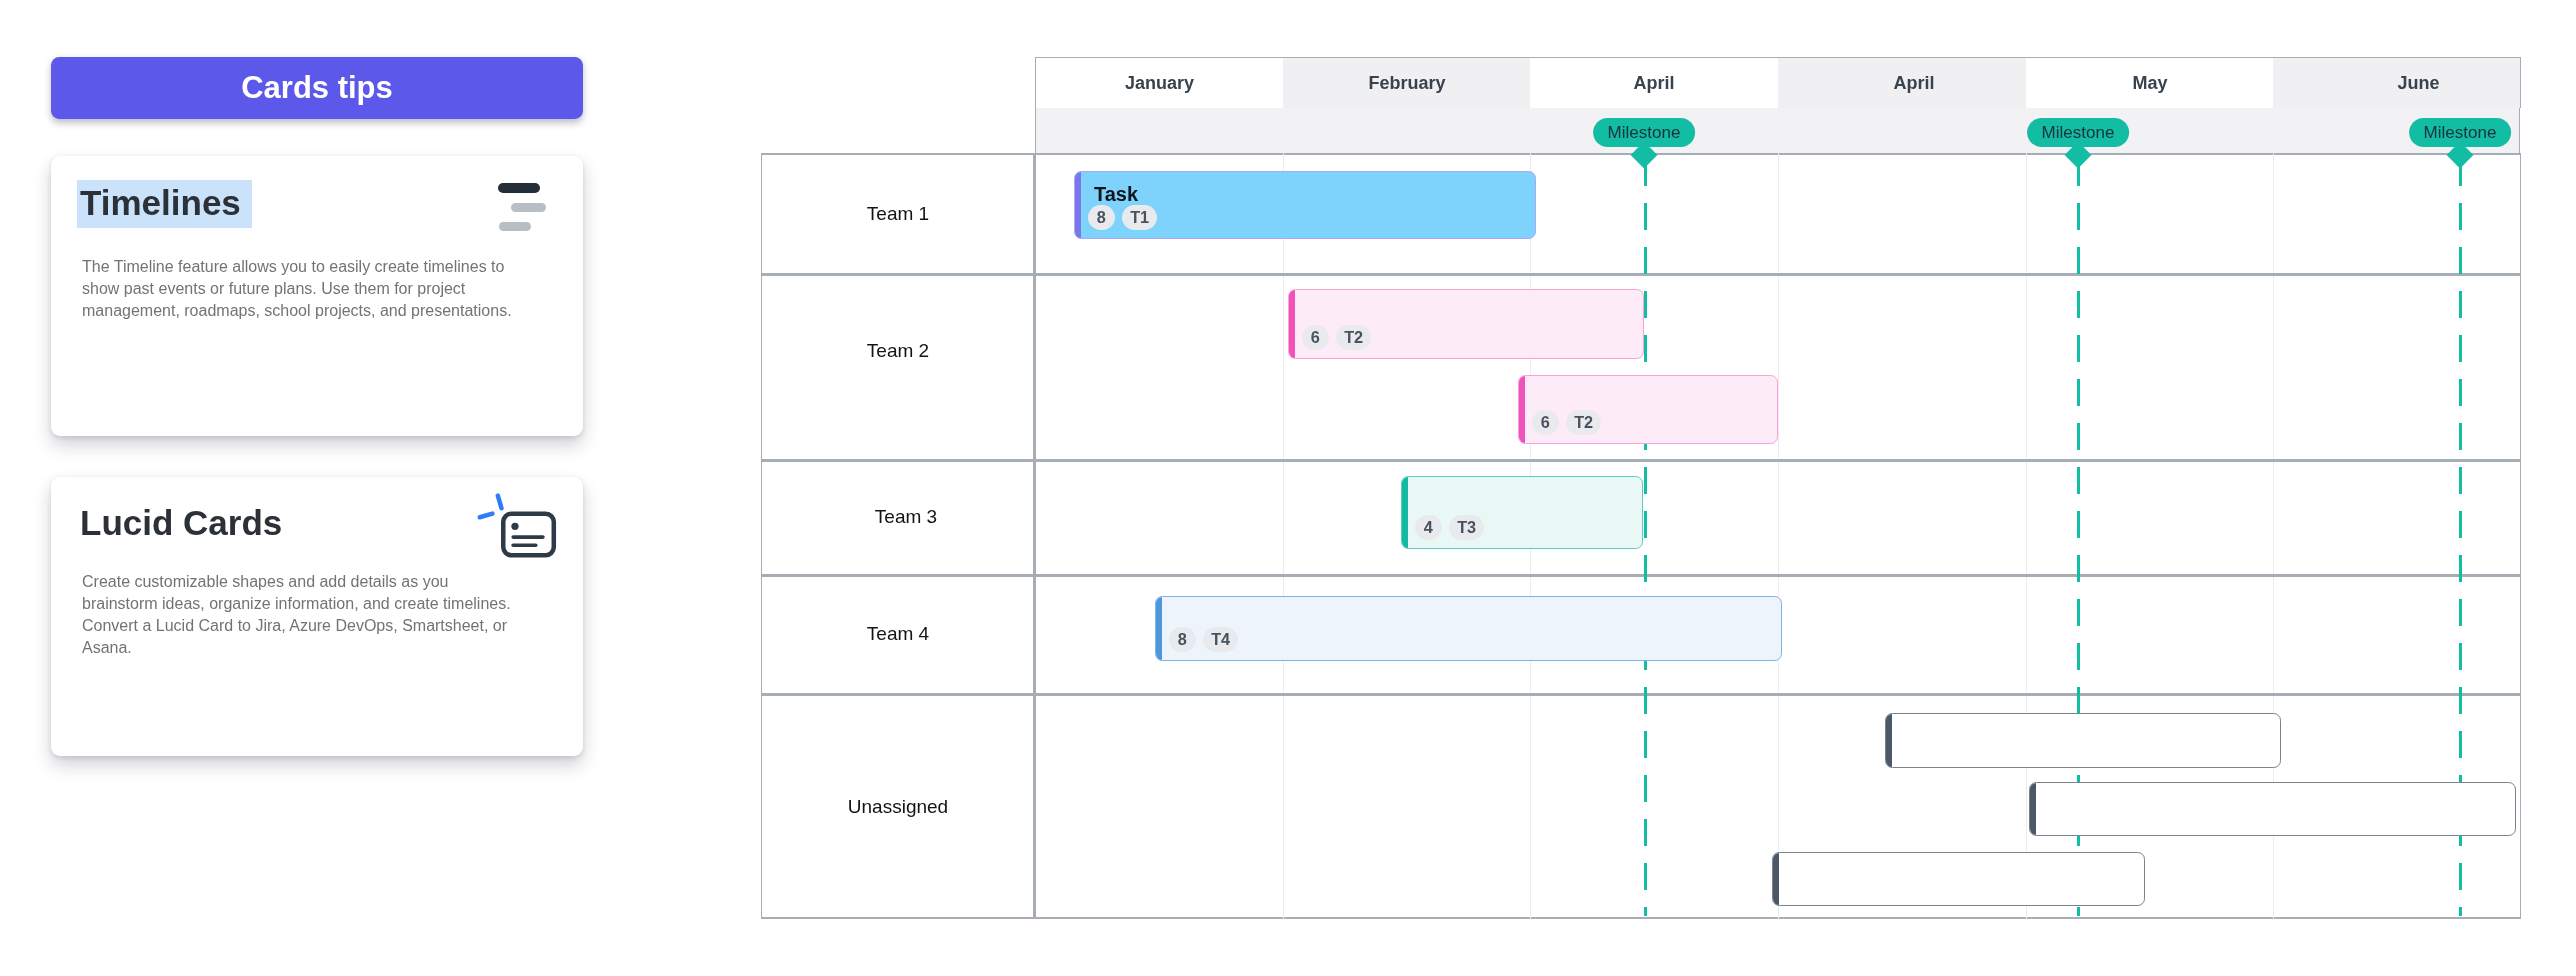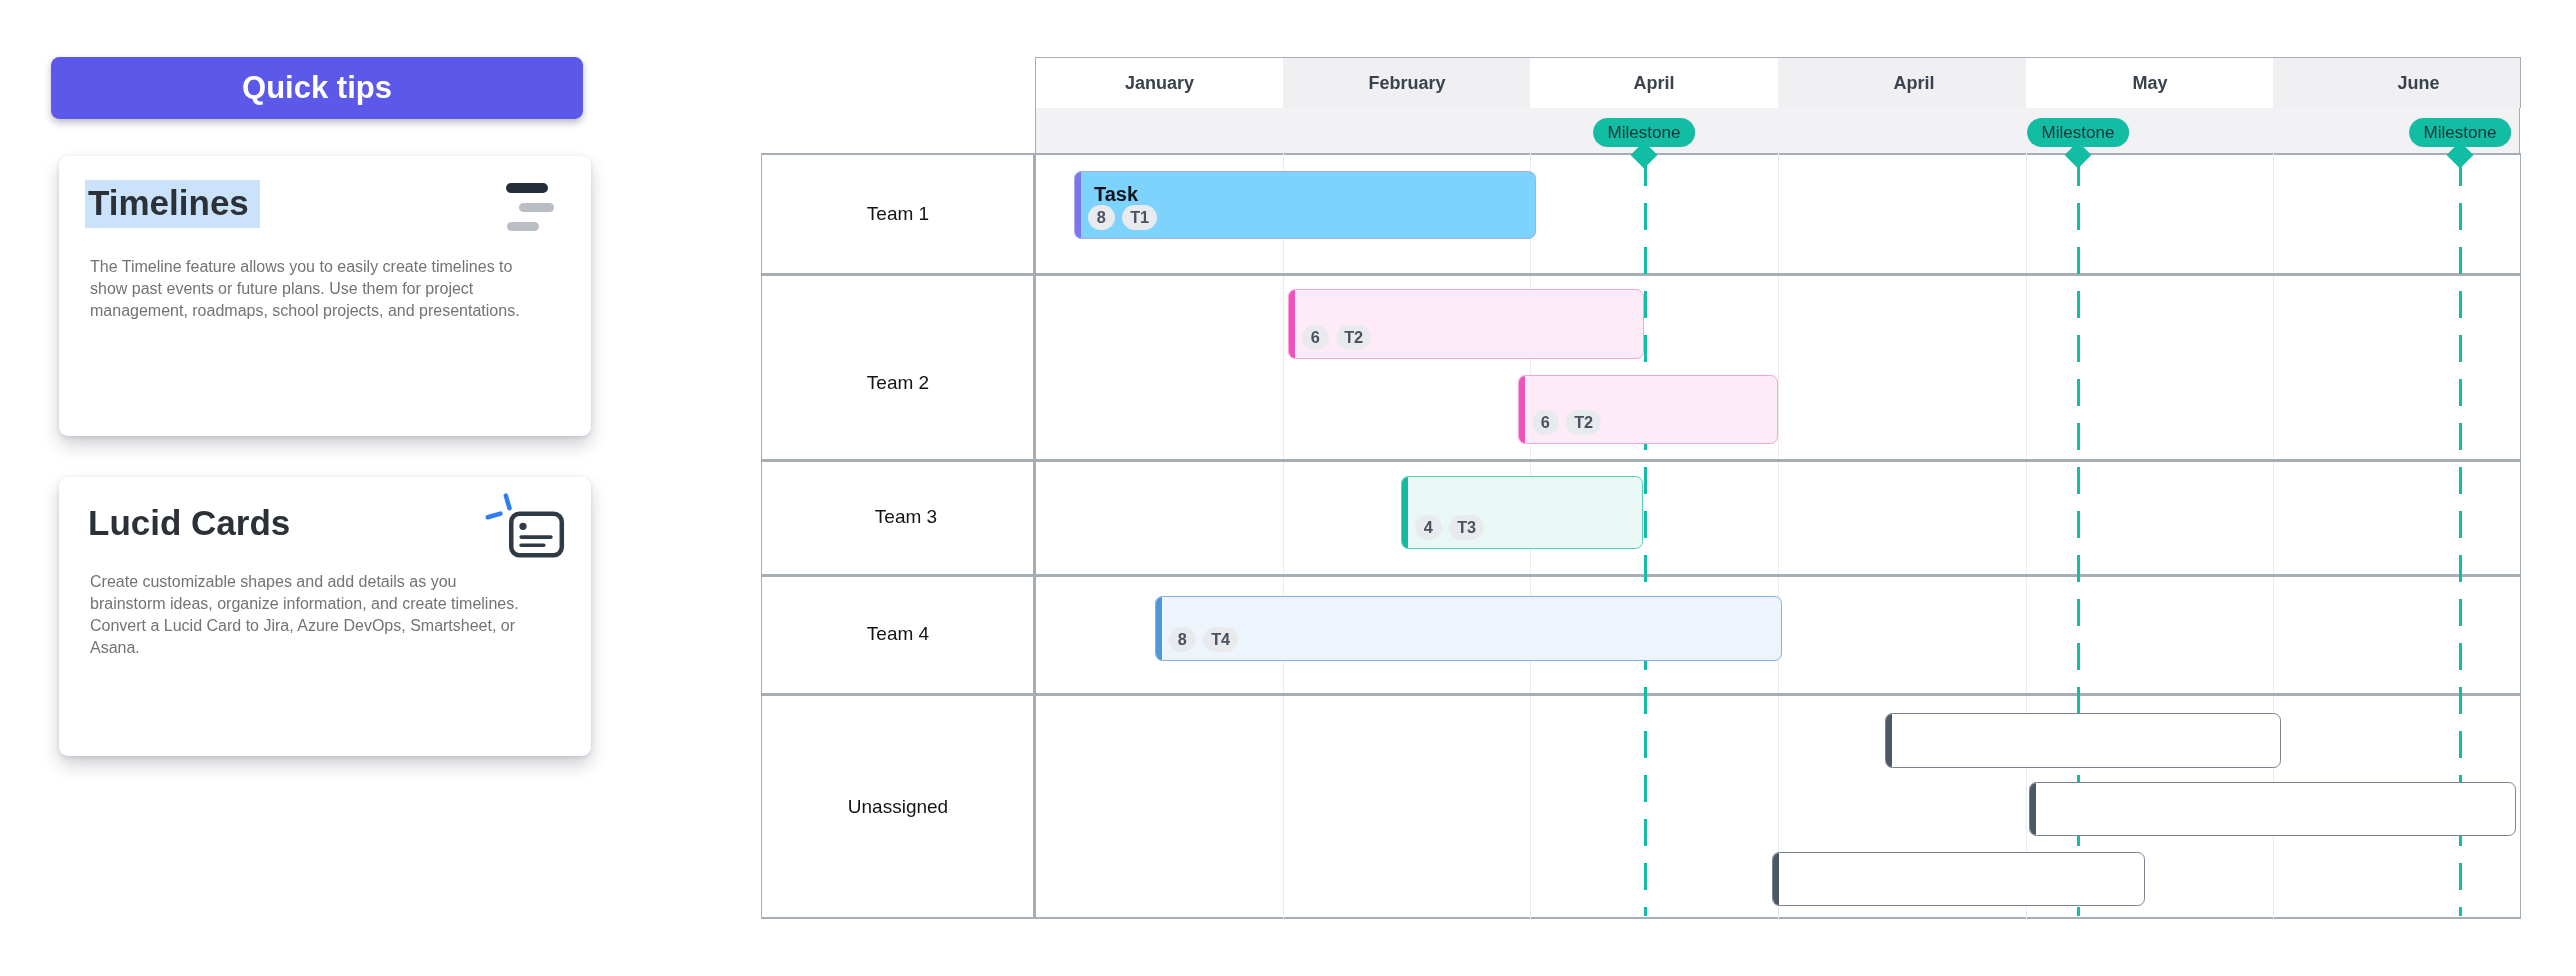--- a/index.html
+++ b/index.html
@@ -6,21 +6,21 @@
   html,body { width:2576px; height:976px; background:#ffffff; overflow:hidden;
               font-family:"Liberation Sans", sans-serif; }
 
   
   .side { position:absolute; left:51px; top:0; width:532px; }
   .quick-btn { position:absolute; left:0; top:57px; width:532px; height:62px;
     background:#5C58E9; border-radius:8.2px; color:#fff; font-size:31px; font-weight:700;
     display:flex; align-items:center; justify-content:center;
     box-shadow:0 3.6px 7.3px rgba(20,20,60,.28); cursor:pointer; }
   .tip-card { position:absolute; left:0; width:532px; background:#fff; border-radius:9px;
-    box-shadow:0 9px 18px rgba(16,24,40,.20), 0 1.8px 4.5px rgba(16,24,40,.10);margin-left:8px; }
+    box-shadow:0 9px 18px rgba(16,24,40,.20), 0 1.8px 4.5px rgba(16,24,40,.10); }
   .card-timelines { top:156px; height:280px; }
   .card-lucid    { top:477px; height:279px; }
   .card-head { position:absolute; left:29px; top:25.4px; font-size:35px; font-weight:700;
     color:#2B3137; line-height:1.2; }
   .hl { background:#CBE2FB; padding:2.7px 11px 6.4px 2.7px; margin-left:-2.7px; }
   .card-body { position:absolute; left:31px; width:441px; font-size:16px; line-height:1.38;
     color:#737373; }
   .card-timelines .card-body { top:100px; }
   .card-lucid .card-body { top:94px; }
 
@@ -62,21 +62,21 @@
     color:#10151B; }
   .bar .badges { position:absolute; left:12.7px; bottom:8.2px; display:flex; gap:7.3px; }
   .badge { min-width:27px; height:24.5px; padding:0 8.2px; border-radius:12.7px; background:#E9EAEE;
     color:#49525E; font-size:16.3px; font-weight:700; display:flex; align-items:center;
     justify-content:center; }
 </style>
 </head>
 <body>
 
 <div class="side">
-  <div class="quick-btn">Quick tips</div>
+  <div class="quick-btn">Cards tips</div>
 
   <div class="tip-card card-timelines">
     <div class="card-head"><span class="hl">Timelines</span></div>
     <div class="tl-icon">
       <div class="b b1"></div>
         <div class="b b2"></div>
         <div class="b b3"></div>
     </div>
     <div class="card-body">The Timeline feature allows you to easily create timelines to show past events or future plans. Use them for project management, roadmaps, school projects, and presentations.</div>
   </div>
@@ -107,21 +107,21 @@
     <div class="ms-band" style="left: 274px; width: 1485px;"></div>
     <div class="gbody"></div>
     <div class="label-col-border"></div>
     <div class="gridline" style="left: 522px; top: 96px; height: 766px;"></div>
     <div class="gridline" style="left: 769px; top: 96px; height: 766px;"></div>
     <div class="gridline" style="left: 1017px; top: 96px; height: 766px;"></div>
     <div class="gridline" style="left: 1265px; top: 96px; height: 766px;"></div>
     <div class="gridline" style="left: 1512px; top: 96px; height: 766px;"></div>
     <div class="row-label" style="top: 157px;">Team 1</div>
     <div class="row-sep" style="top: 216px;"></div>
-    <div class="row-label" style="top: 326px;">Team 2</div>
+    <div class="row-label" style="top: 294px;">Team 2</div>
     <div class="row-sep" style="top: 402px;"></div>
     <div class="row-label" style="top: 460px; margin-left: 8px;">Team 3</div>
     <div class="row-sep" style="top: 517px;"></div>
     <div class="row-label" style="top: 577px;">Team 4</div>
     <div class="row-sep" style="top: 636px;"></div>
     <div class="row-label" style="top: 750px;">Unassigned</div>
     <div class="dash-line" style="left: 883px; top: 102px; height: 757px;"></div>
     <div class="dash-line" style="left: 1316px; top: 102px; height: 757px;"></div>
     <div class="dash-line" style="left: 1698px; top: 102px; height: 757px;"></div>
     <div class="bar" style="left: 313px; top: 114px; width: 462px; height: 68px; background: #7dd3fc; border-color: rgb(172, 167, 241);">

